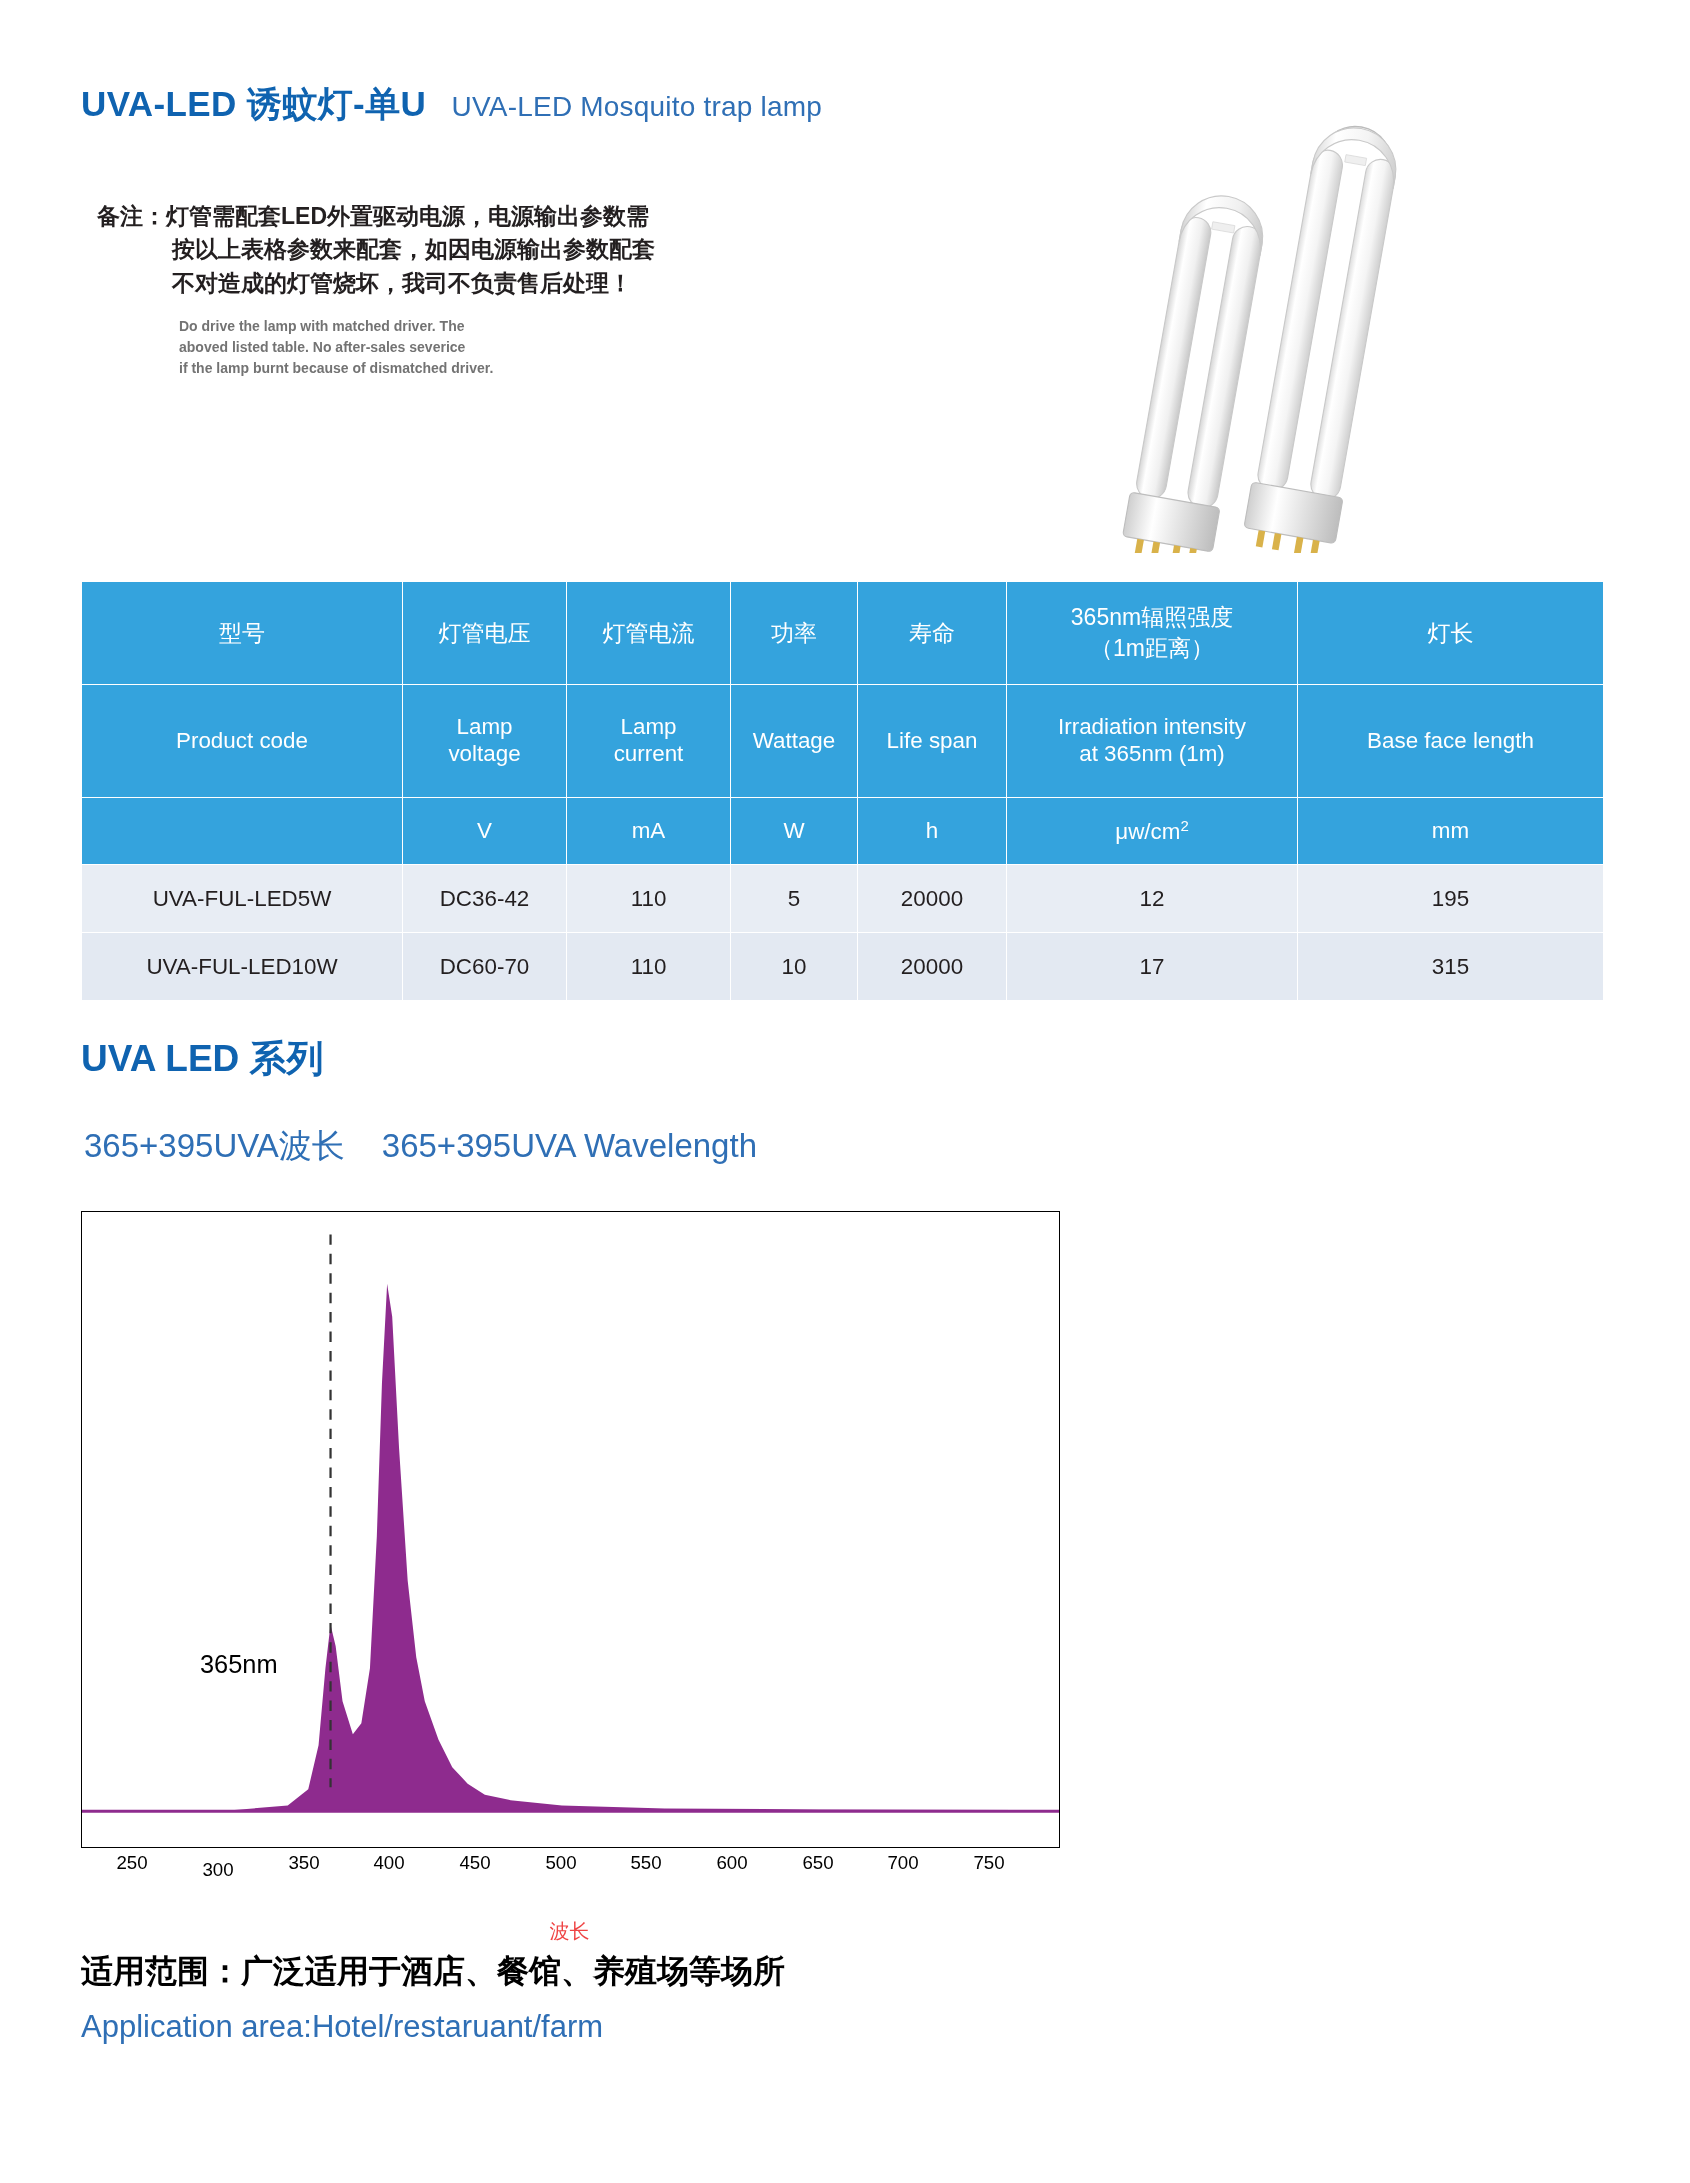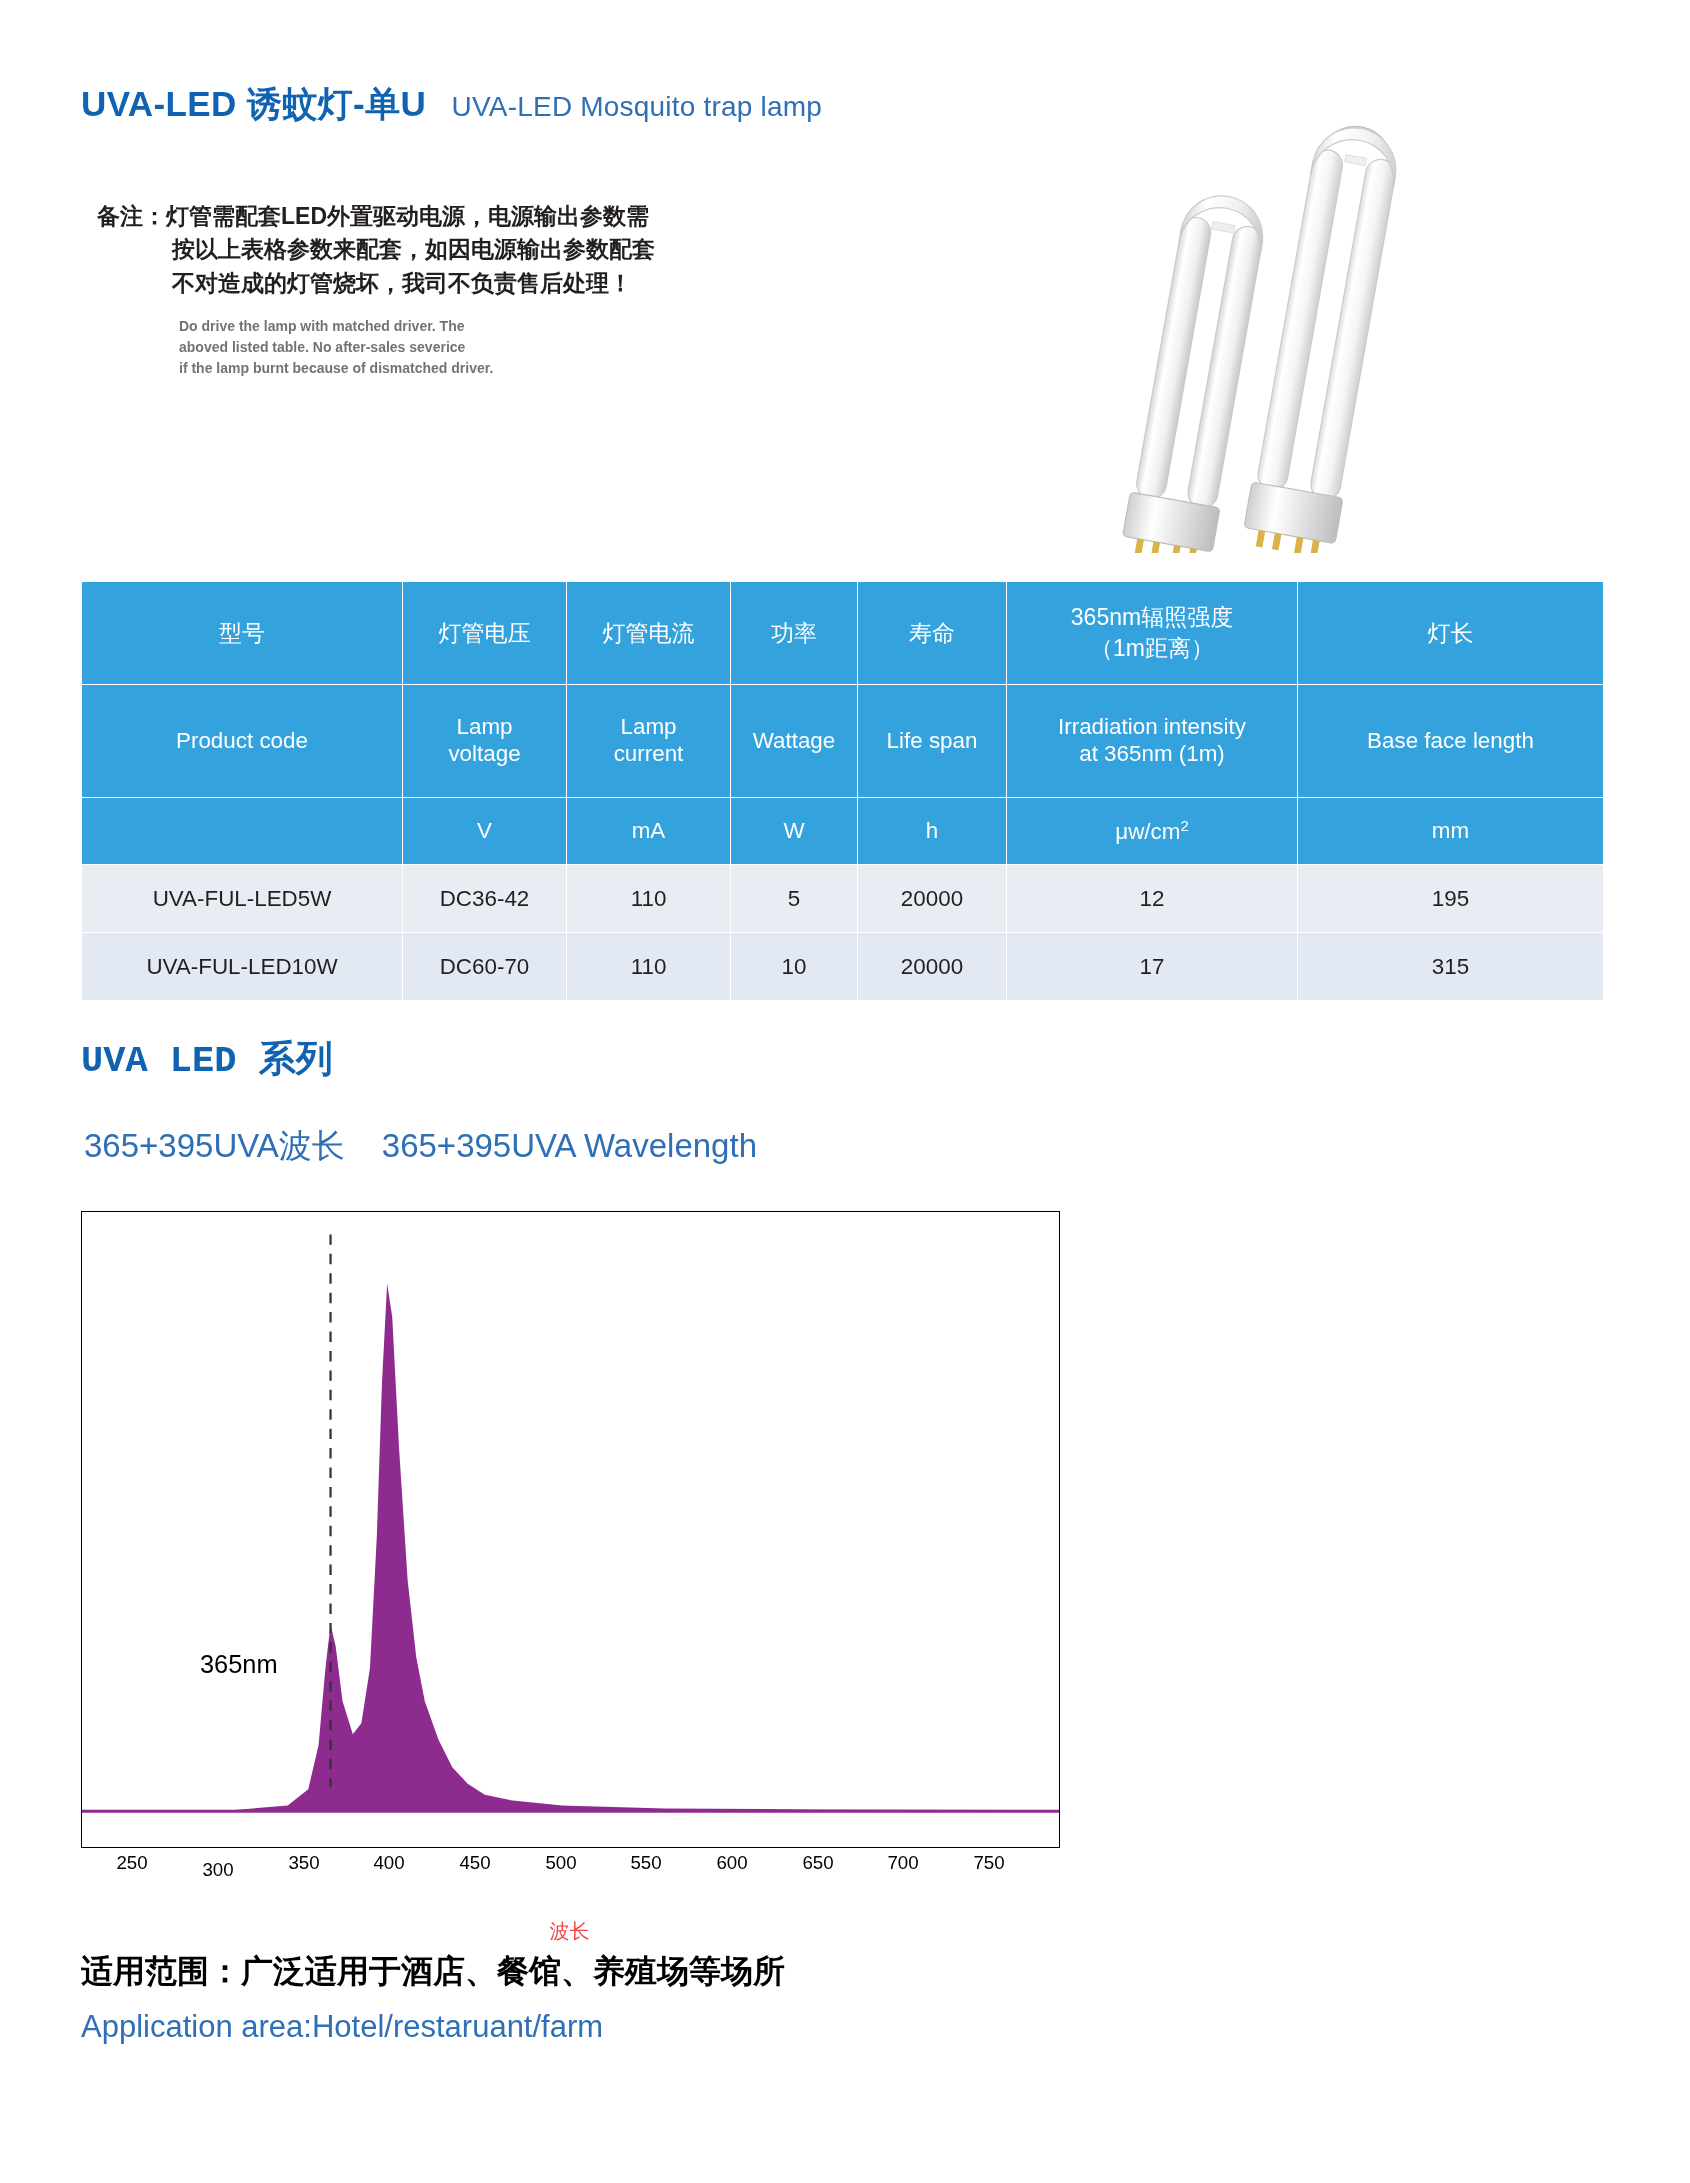--- a/index.html
+++ b/index.html
@@ -134,21 +134,20 @@
   }
 
   
   .sec-title {
     position: absolute;
     left: 81px;
     top: 1034px;
     font-size: 37px;
     font-weight: bold;
     color: #0f63b0;
-    font-family: Liberation Mono, monospace;
   }
   .sec-sub {
     position: absolute;
     left: 84px;
     top: 1124px;
     font-size: 33px;
     color: #2f6fb5;
     white-space: nowrap;
   }
   .sec-sub .gap {

